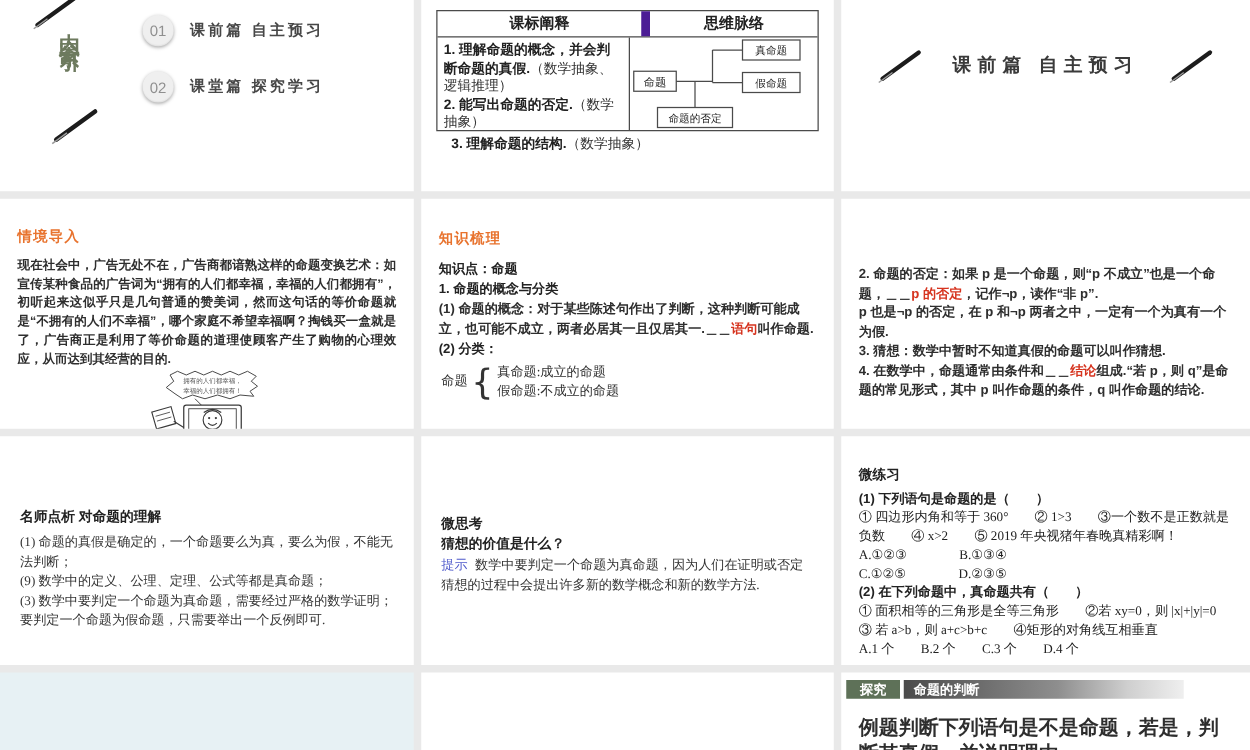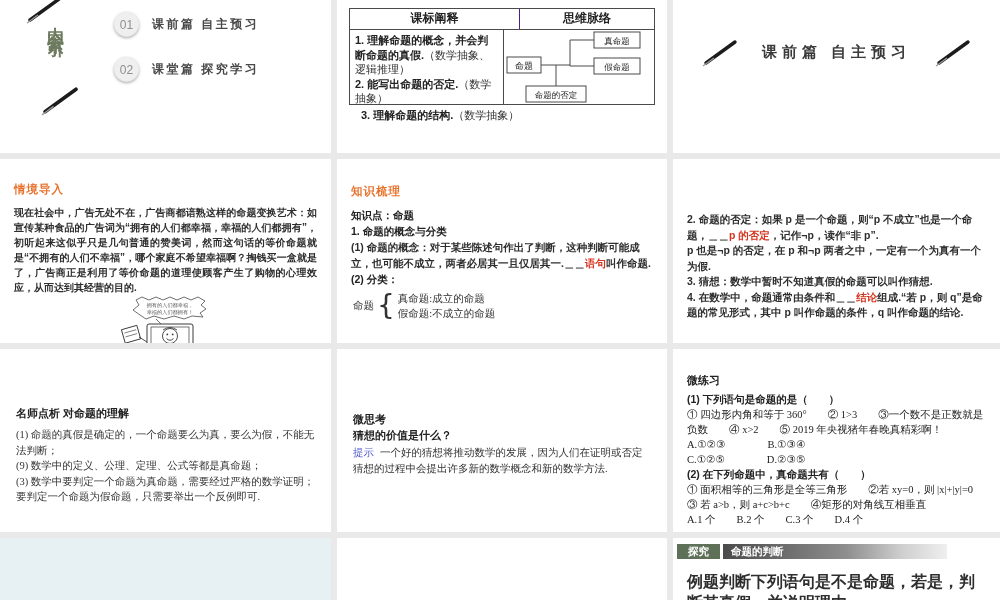--- a/index.html
+++ b/index.html
@@ -21,21 +21,21 @@
   .badge { width:25px; height:25px; border-radius:50%; background:#efefef;
            box-shadow:0 1px 3px rgba(0,0,0,.35), inset 0 -1px 1px rgba(0,0,0,.05);
            color:#8f8f8f; font-size:12px; display:flex; align-items:center; justify-content:center; }
   .idx-label { margin-left:13px; font-weight:bold; font-size:12px; letter-spacing:2.5px; color:#474747; }
 
   
   .p-curr { padding:8px 12px 0; }
   .ctable { border:1px solid #4a4a4a; height:97px; display:flex; flex-direction:column; }
   .ct-head { display:flex; border-bottom:1px solid #4a4a4a; font-weight:bold;
              font-size:12px; text-align:center; color:#222; }
-  .ct-head .hl { width:56%; border-right:1px solid #4c1d95; padding:1px 0 2px; }
+  .ct-head .hl { width:56%; border-right:7px solid #4c1d95; padding:1px 0 2px; }
   .ct-head .hr { flex:1; padding:1px 0 2px; }
   .ct-body { display:flex; flex:1; min-height:0;justify-content:space-between; }
   .ct-body .cl { width:56%; border-right:1px solid #4a4a4a; padding:3px 5px; overflow:hidden; }
   .ct-body .cr { flex:1; display:flex; align-items:center; justify-content:center; }
   .c-item { font-size:11px; line-height:14.5px; }
   .it-main { font-weight:bold; color:#222; }
   .it-note { font-family:"Liberation Serif",serif; color:#333; }
   .ct-after { padding:3px 5px 0 12px; }
 
   
@@ -227,21 +227,21 @@
   <section class="panel p-notes">
     <div class="notes-title">名师点析 对命题的理解</div>
     <div class="serif-line">(1) 命题的真假是确定的，一个命题要么为真，要么为假，不能无法判断；</div>
     <div class="serif-line">(9) 数学中的定义、公理、定理、公式等都是真命题；</div>
     <div class="serif-line">(3) 数学中要判定一个命题为真命题，需要经过严格的数学证明；要判定一个命题为假命题，只需要举出一个反例即可.</div>
   </section>
 
   <section class="panel p-think">
     <div class="think-title">微思考</div>
     <div class="think-q">猜想的价值是什么？</div>
-    <p class="hint-par"><span class="hint-label">提示</span><span>一个好的猜想将推动数学的发展，因为人们在证明或否定猜想的过程中会提出许多新的数学概念和新的数学方法.</span></p>
+    <p class="hint-par"><span class="hint-label">提示</span><span>数学中要判定一个命题为真命题，因为人们在证明或否定猜想的过程中会提出许多新的数学概念和新的数学方法.</span></p>
   </section>
 
   <section class="panel p-prac">
     <div class="prac-title">微练习</div>
     <div class="prac-line bold-sans">(1) 下列语句是命题的是（　　）</div>
     <div class="prac-line">① 四边形内角和等于 360°　　② 1&gt;3　　③一个数不是正数就是负数　　④ x&gt;2　　⑤ 2019 年央视猪年春晚真精彩啊！</div>
     <div class="prac-line">A.①②③　　　　B.①③④</div>
     <div class="prac-line">C.①②⑤　　　　D.②③⑤</div>
     <div class="prac-line bold-sans">(2) 在下列命题中，真命题共有（　　）</div>
     <div class="prac-line">① 面积相等的三角形是全等三角形　　②若 xy=0，则 |x|+|y|=0</div>

